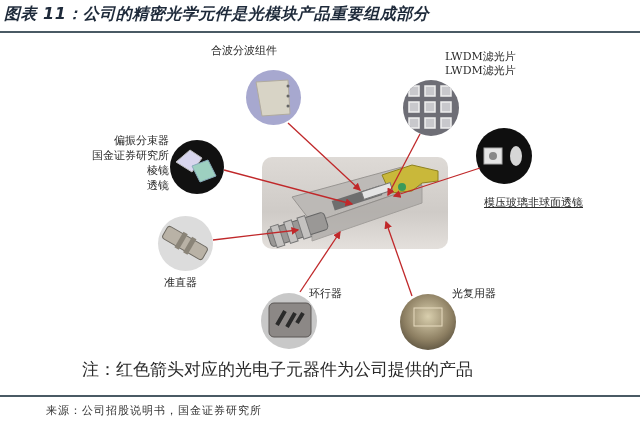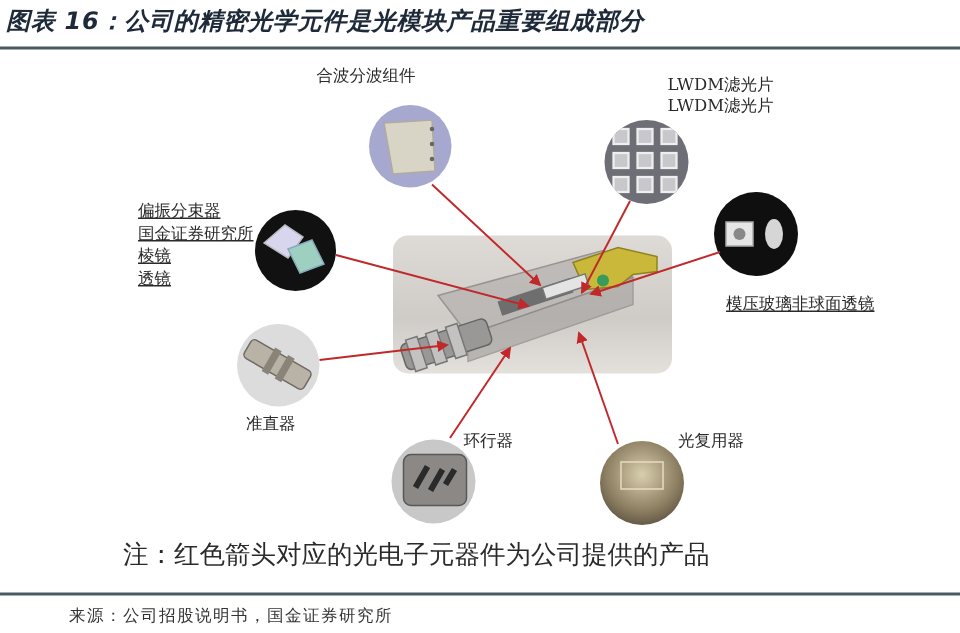--- a/index.html
+++ b/index.html
@@ -1,30 +1,30 @@
 <!DOCTYPE html>
 <html><head>
   <meta charset="utf-8">
   <style>
     html, body { margin:0; padding:0; background:#ffffff; }
     body { width:640px; height:422px; position:relative; overflow:hidden; font-family:"DejaVu Serif", serif; color:#222; }
     .title { position:absolute; left:4px; top:4px; font-family:"DejaVu Sans", sans-serif; font-style:italic; font-weight:bold; font-size:16px; color:#1e2a3a; letter-spacing:0.5px; }
     .rule-top { position:absolute; left:0; top:31px; width:640px; height:2px; background:#4a5a64; }
     .rule-bottom { position:absolute; left:0; top:395px; width:640px; height:2px; background:#4a5a64; }
-    .label { position:absolute; font-size:11px; line-height:14px; color:#2a2a2a; white-space:nowrap; }
+    .label { position:absolute; font-size:11px; line-height:14px; color:#2a2a2a; white-space:nowrap;text-align:right; }
     .note { position:absolute; left:82px; top:358px; font-size:17px; color:#2a2a2a; }
     .source { position:absolute; left:2px; top:403px; font-size:11px; color:#333; font-family:"DejaVu Sans", sans-serif; letter-spacing:1px;margin-left:44px; }
     .circle { position:absolute; border-radius:50%; overflow:hidden; }
     svg.arrows { position:absolute; left:0; top:0; }
     .module-box { position:absolute; left:262px; top:157px; width:186px; height:92px; border-radius:10px; background:linear-gradient(180deg,#dedad6 0%,#cfcbc7 60%,#e4e0dc 100%); }
   </style>
 </head>
 <body>
 
-<div class="title">图表 16：公司的精密光学元件是光模块产品重要组成部分</div>
+<div class="title">图表 11：公司的精密光学元件是光模块产品重要组成部分</div>
 <div class="rule-top"></div>
 
 <div class="module-box">
   <svg width="186" height="92" viewBox="0 0 186 92">
     <polygon points="30,40 140,10 160,28 50,66" fill="#b9b6b3" stroke="#8d8a87" stroke-width="1" opacity="0.85"></polygon>
     <polygon points="50,66 160,28 160,46 50,84" fill="#a9a6a3" stroke="#8d8a87" stroke-width="1" opacity="0.7"></polygon>
     <polygon points="120,18 150,8 176,14 176,24 160,26 150,34 128,36" fill="#c9b83a" stroke="#8e8220" stroke-width="1"></polygon>
     <rect x="70" y="36" width="50" height="10" fill="#6e6e6e" transform="rotate(-18 95 41)"></rect>
     <rect x="100" y="30" width="30" height="8" fill="#e4e4e4" stroke="#777" transform="rotate(-18 115 34)"></rect>
     <circle cx="140" cy="30" r="4" fill="#3a9a5a"></circle>
@@ -117,21 +117,21 @@
   </g>
 </svg>
 
 <div class="label" style="left:211px;top:44px;">
   <div>合波分波组件</div>
 </div>
 <div class="label" style="left:445px;top:50px;">
   <div>LWDM滤光片</div>
   <div>LWDM滤光片</div>
 </div>
-<div class="label" style="left:92px;top:133px;line-height:15px;text-decoration:underline;">
+<div class="label" style="left:92px;top:133px;line-height:15px;">
   <div>偏振分束器</div>
   <div>国金证券研究所</div>
   <div>棱镜</div>
   <div>透镜</div>
 </div>
 <div class="label" style="left:484px;top:196px;text-decoration:underline;">
   <div>模压玻璃非球面透镜</div>
 </div>
 <div class="label" style="left:164px;top:276px;">
   <div>准直器</div>

